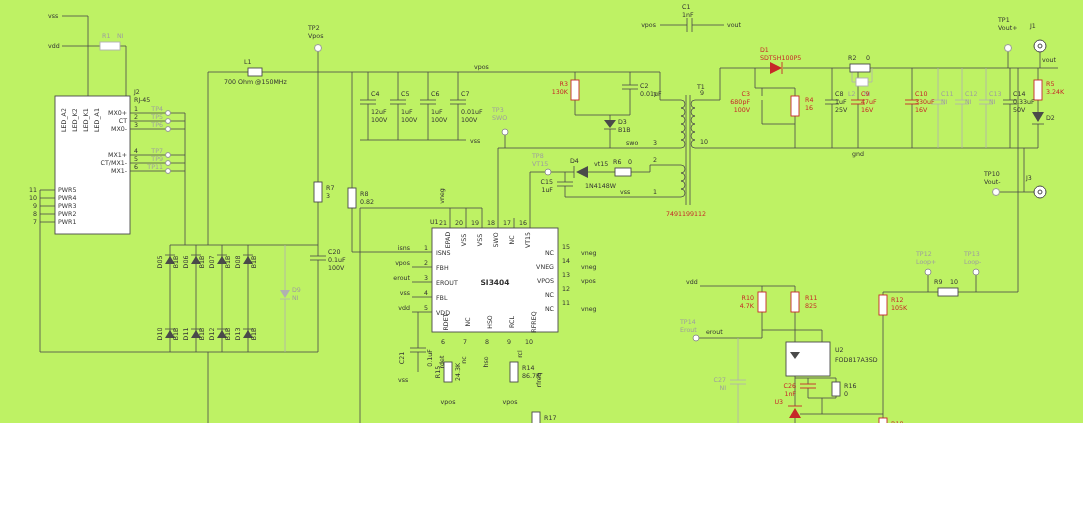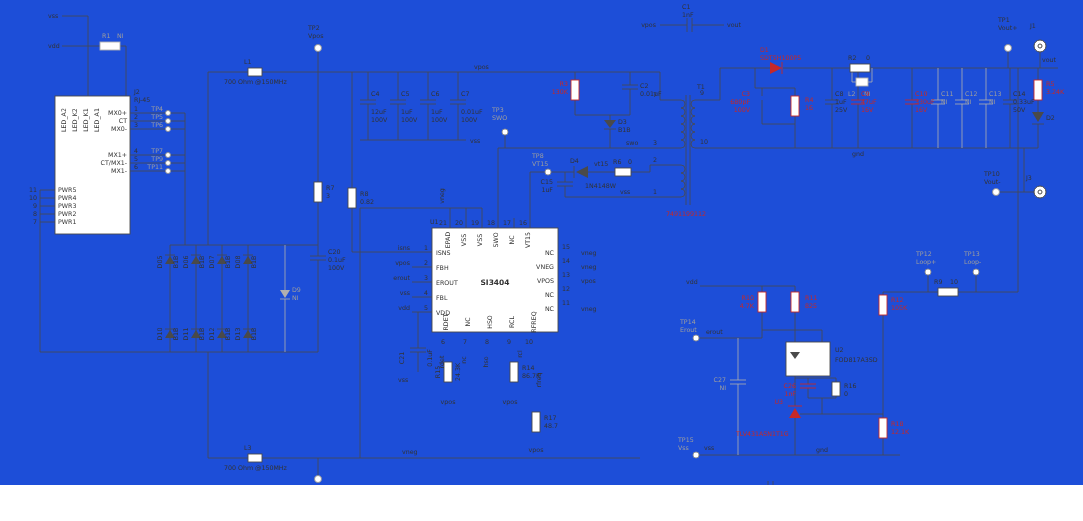--- a/index.html
+++ b/index.html
@@ -1,16 +1,16 @@
 <!DOCTYPE html>
 <html><head>
 <meta charset="utf-8">
 <style>
   html,body{margin:0;padding:0;background:#fff}
-  .page{width:1083px;height:485px;background:#1d4ed8;position:relative;overflow:hidden}
+  .page{width:1083px;height:423px;background:#bef264;position:relative;overflow:hidden}
   svg{font-family:"DejaVu Sans",sans-serif;display:block}
   g.w path{stroke:#4a4a4a;stroke-width:.8;fill:none}
   g.wr path{stroke:#c62828;stroke-width:.9;fill:none}
   g.wg path{stroke:#b0b0b0;stroke-width:.8;fill:none}
   g.syms rect{fill:#fff;stroke:#4a4a4a;stroke-width:.9}
   g.syms rect.rd{stroke:#c62828}
   g.syms rect.gy{stroke:#b0b0b0}
   polygon.fd{fill:#4a4a4a}
   polygon.fr{fill:#c62828}
   polygon.fg{fill:#b0b0b0}

